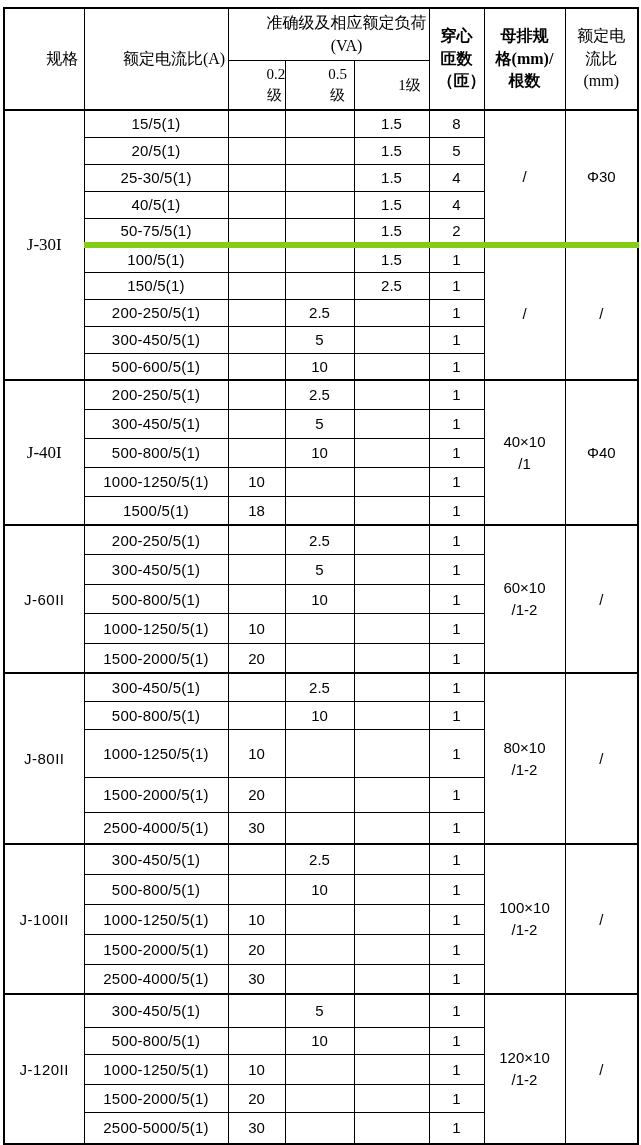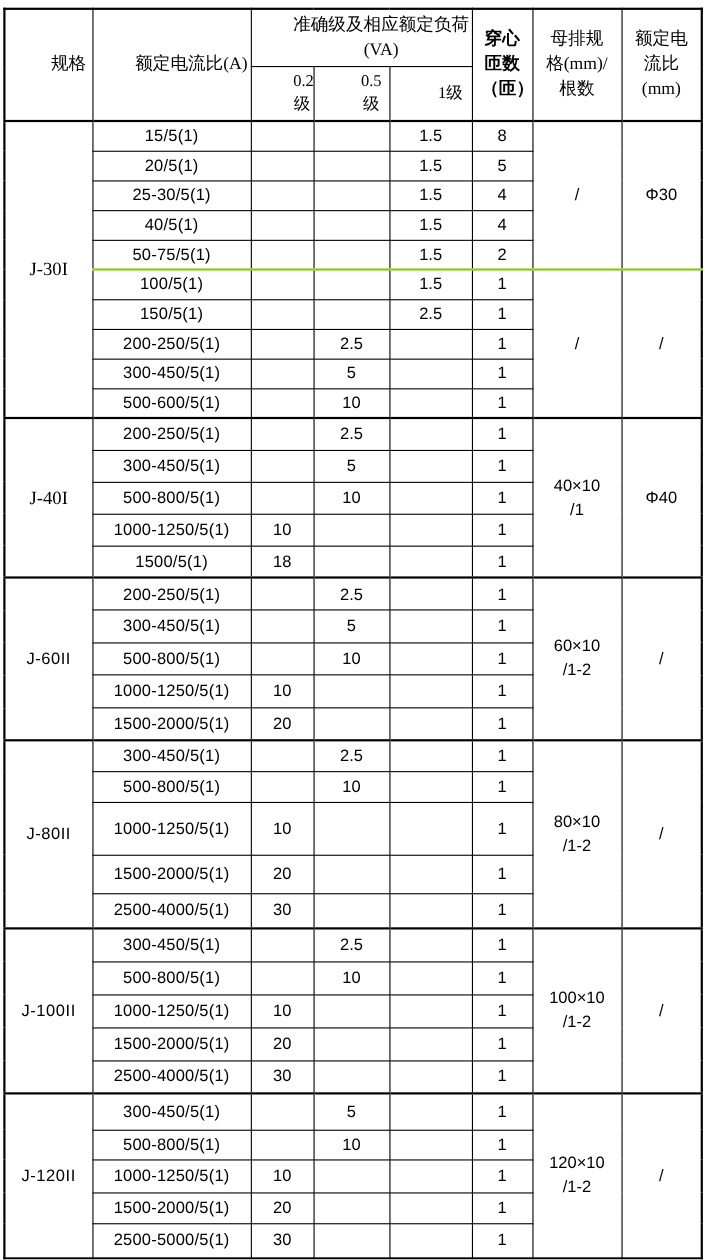--- a/index.html
+++ b/index.html
@@ -30,28 +30,28 @@
   thead th{
     font-family:"Liberation Serif","DejaVu Serif",serif;
     font-weight:normal;
     font-size:16px;
     line-height:1.42;
     padding-left:38px;
   }
   thead tr.h1{height:49px;}
   thead tr.h2{height:46px;}
   th.turns-h{padding:12px 8px;font-weight:bold;}
-  th.busbar-h{padding:16px 10px;}
+  th.busbar-h{padding:16px 10px;font-weight:bold;}
   th.bore-h{padding:0 8px;}
   thead .sub th{font-size:15px;text-align:center;}
   
   tbody td{font-size:15px;}
   tbody td.ratio{letter-spacing:0.2px;margin-left:32px;}
   tbody tr.sec-start td{border-top:2px solid #000;}
-  tbody tr.grp-start td{border-top:2px solid #84cc16;}
+  tbody tr.grp-start td{border-top:6px solid #84cc16;}
   td.spec{font-size:15px;letter-spacing:0.5px;}
   tr.s0 td.spec, tr.s1 td.spec{
     font-family:"Liberation Serif","DejaVu Serif",serif;
     font-size:17px;letter-spacing:0;
   }
   tr.s4 td.spec{font-weight:normal;}
   td.busbar div{line-height:1.45;}
   
   tr.s0{height:27px;}
   tr.s1{height:29px;}

